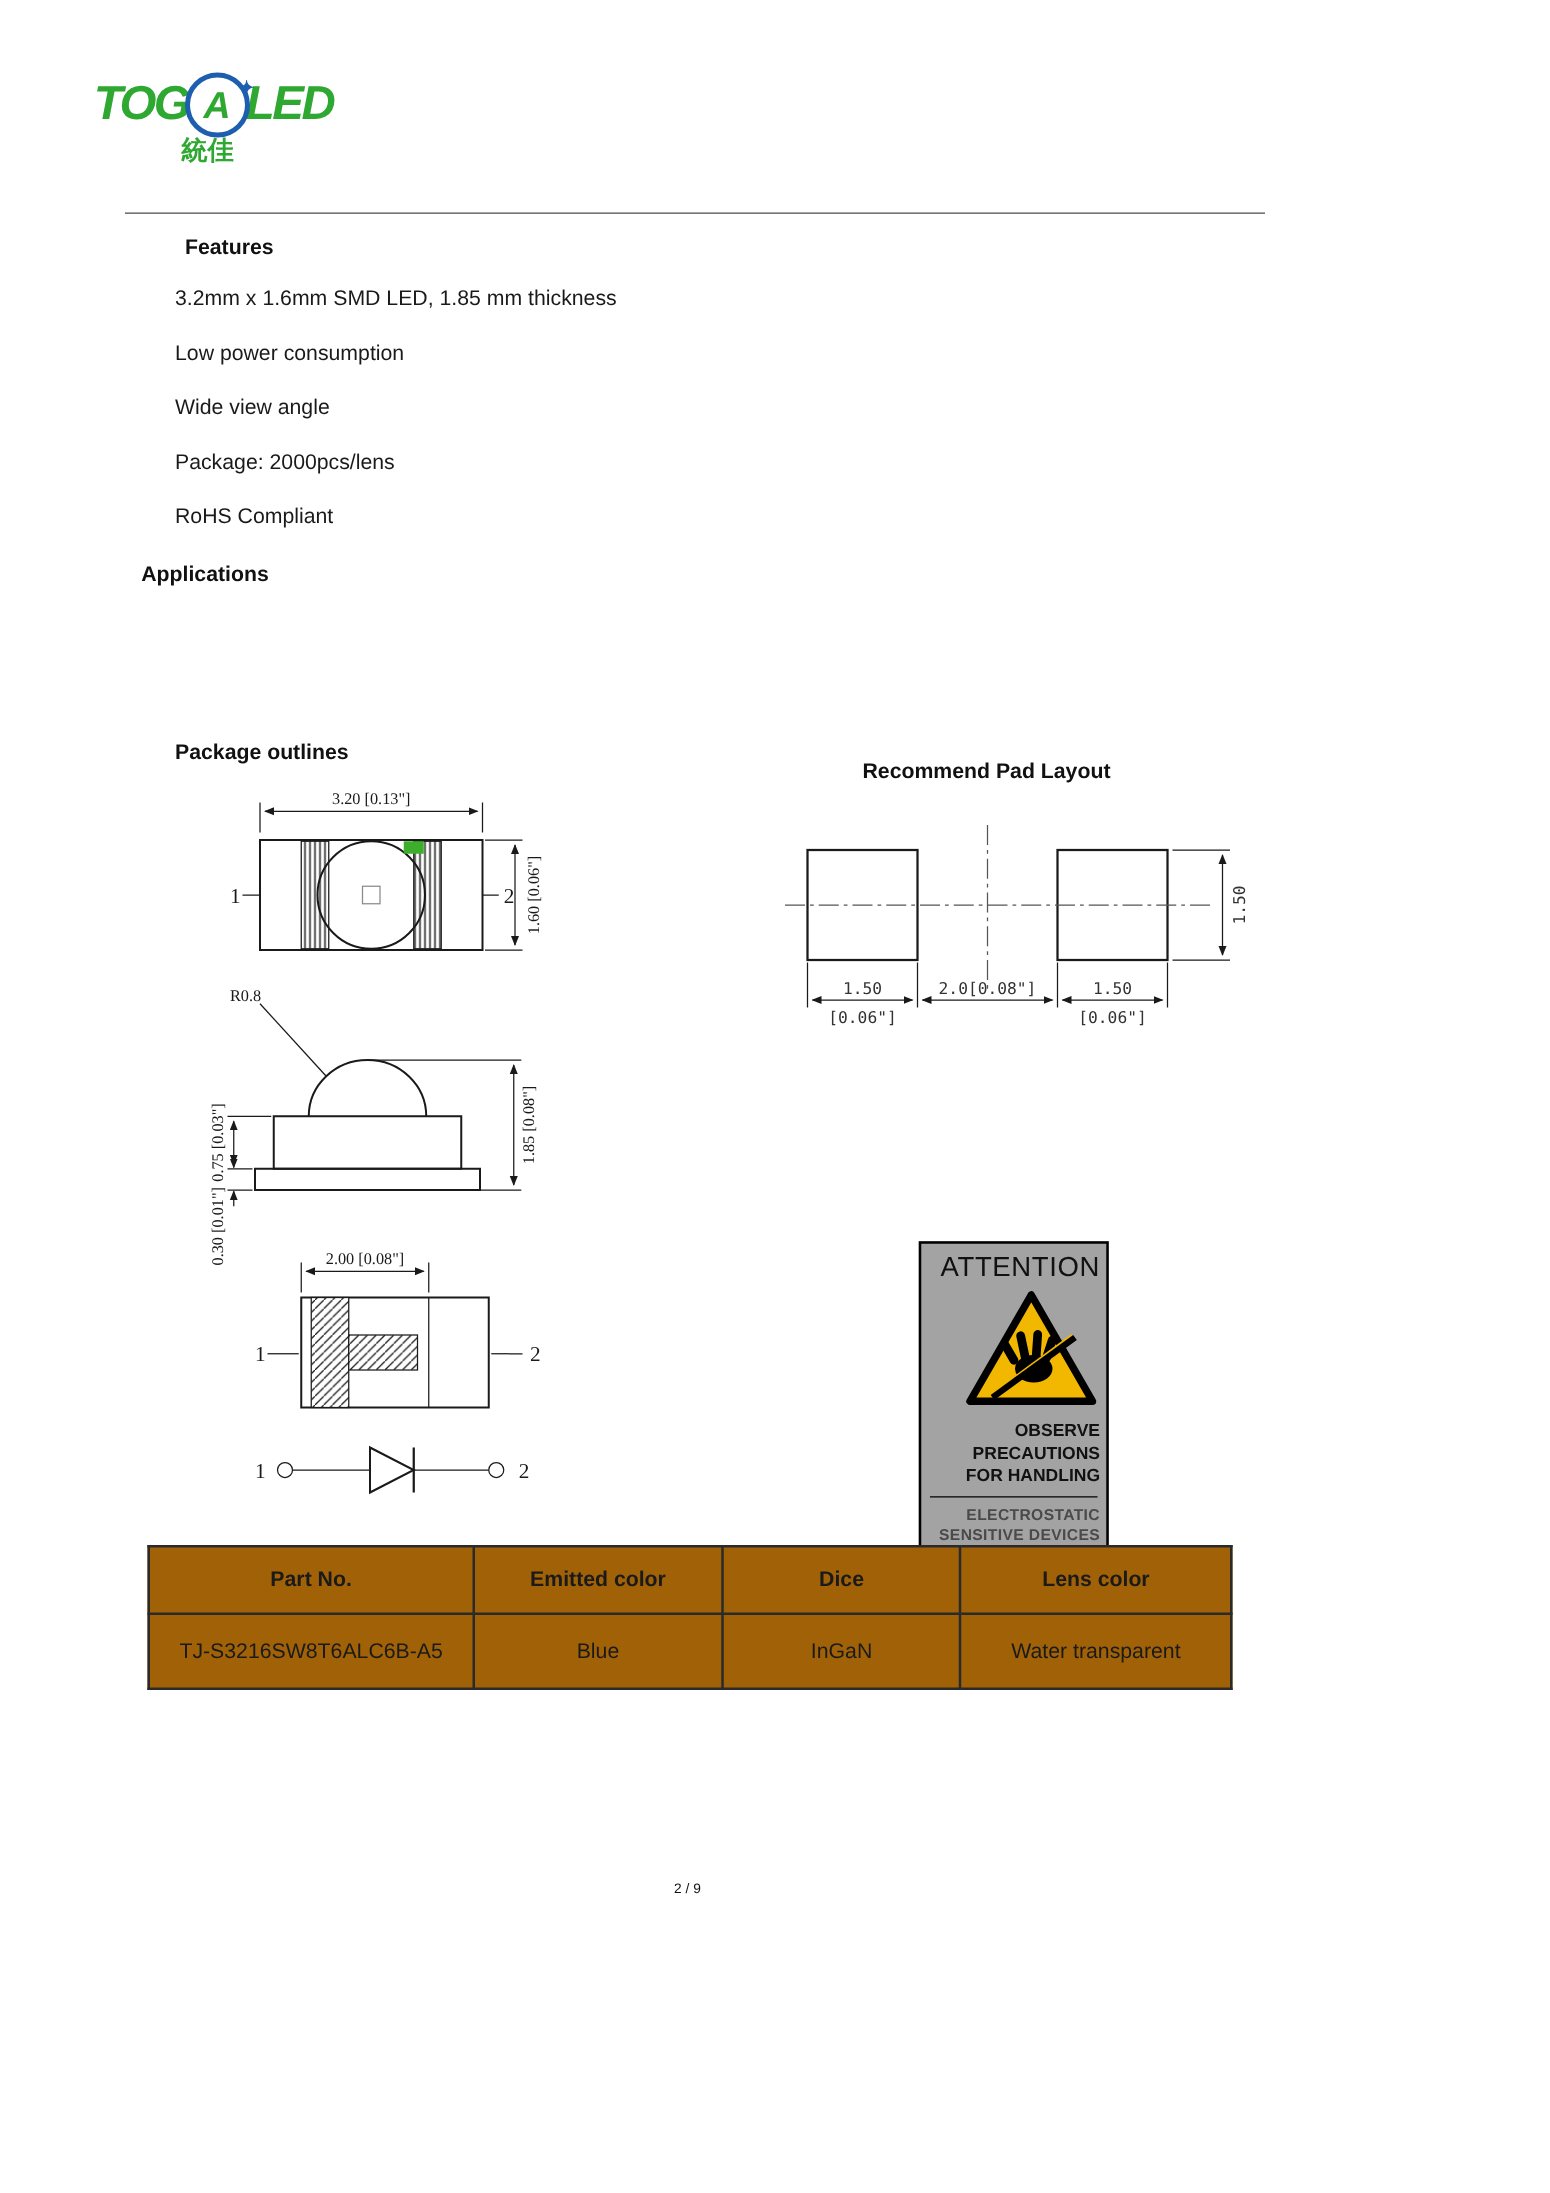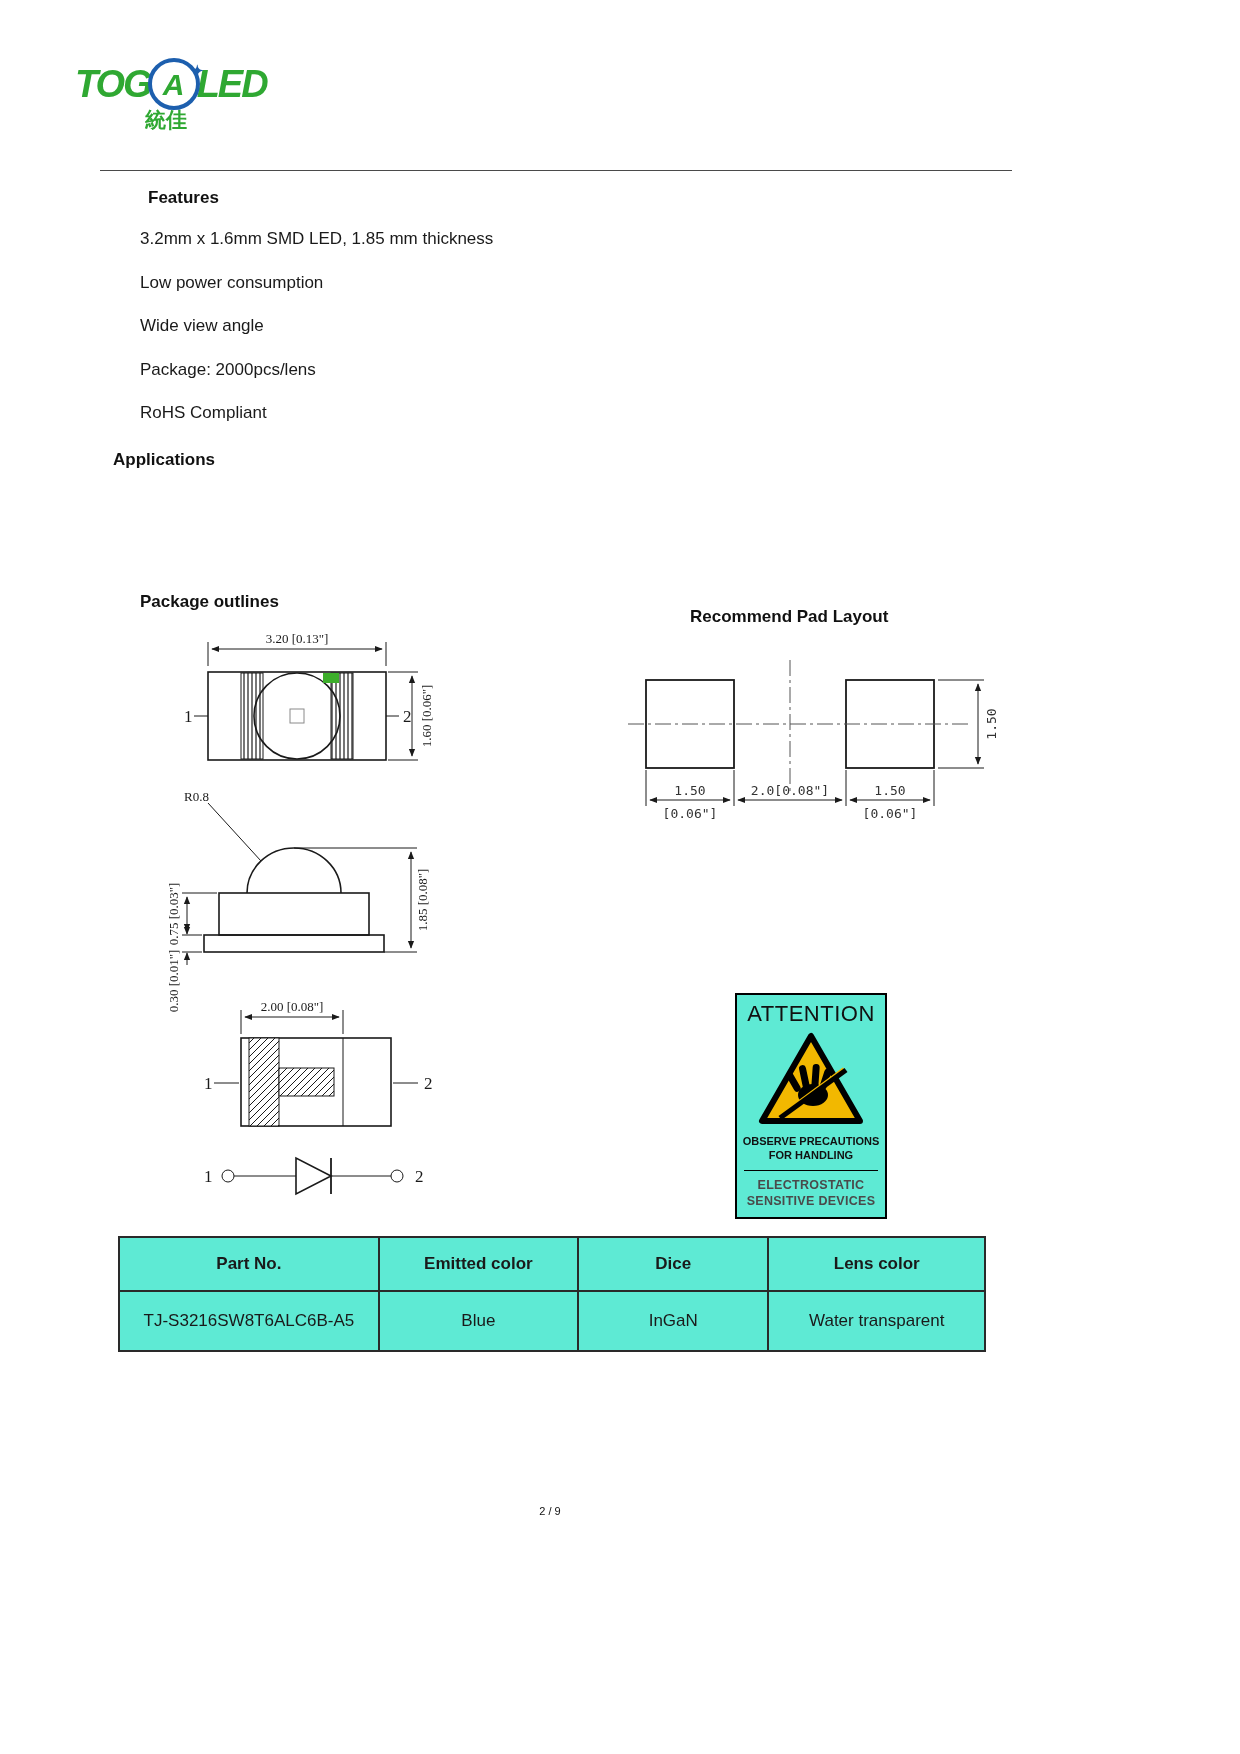--- a/index.html
+++ b/index.html
@@ -44,30 +44,30 @@
   .geo2 { fill:none; stroke:#1a1a1a; stroke-width:1.8; }
   .thin { stroke:#1a1a1a; stroke-width:1; fill:none; }
   .cline { stroke:#555; stroke-width:1; stroke-dasharray:16 4 3 4; fill:none; }
   .dim { font-family:"Liberation Serif", serif; font-size:13px; fill:#1a1a1a; }
   .dimm { font-family:"DejaVu Sans Mono", monospace; font-size:13px; fill:#333; }
   .pin { font-family:"Liberation Serif", serif; font-size:17px; fill:#1a1a1a; }
 
   
   .attention {
     left:735px; top:993px; width:152px;
-    border:2px solid #000; background:#5eead4;
-    text-align:center; padding:6px 5px 8px 5px;
+    border:2px solid #000; background:#a3a3a3;
+    text-align:right; padding:6px 5px 8px 5px;
   }
   .att-title { font-size:22px; color:#111; letter-spacing:0.5px; }
-  .att-obs { font-size:11px; font-weight:bold; line-height:1.3; margin-top:3px; color:#111; }
+  .att-obs { font-size:14px; font-weight:bold; line-height:1.3; margin-top:3px; color:#111; }
   .att-div { border-top:1.5px solid #000; margin:7px 2px 6px 2px; }
   .att-esd { font-size:12.5px; font-weight:bold; color:#4a4a4a; line-height:1.3; letter-spacing:0.3px; }
 
   
-  .spec { border-collapse:collapse; width:868px; background:#5eead4; }
+  .spec { border-collapse:collapse; width:868px; background:#a16207; }
   .spec th, .spec td { border:2px solid #2a2a2a; text-align:center; font-size:17px; }
   .spec th { font-weight:bold; padding:16px 8px; }
   .spec td { font-weight:normal; padding:19px 8px; }
   .col-part { width:30%; } .col-color { width:23%; } .col-dice { width:22%; } .col-lens { width:25%; }
 
   .notes-line { font-size:17px; line-height:22px; margin-bottom:16px; }
   .footer { left:0; top:1505px; width:1100px; text-align:center; font-size:11px; color:#111; }
 </style>
 </head>
 <body>

